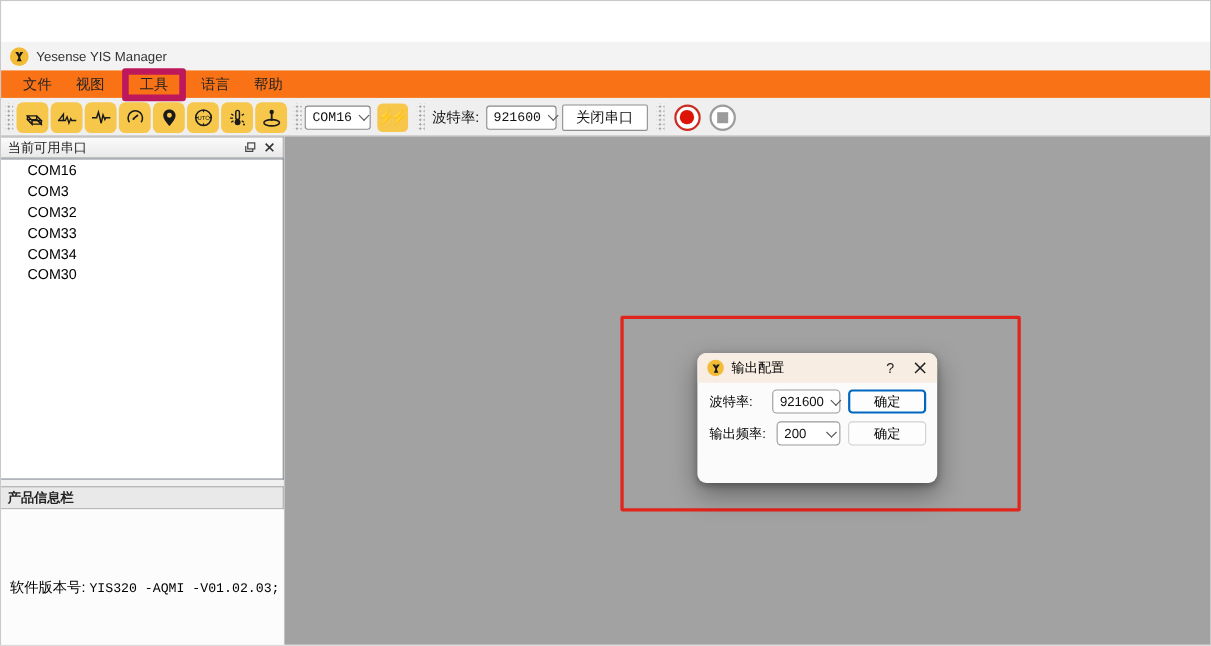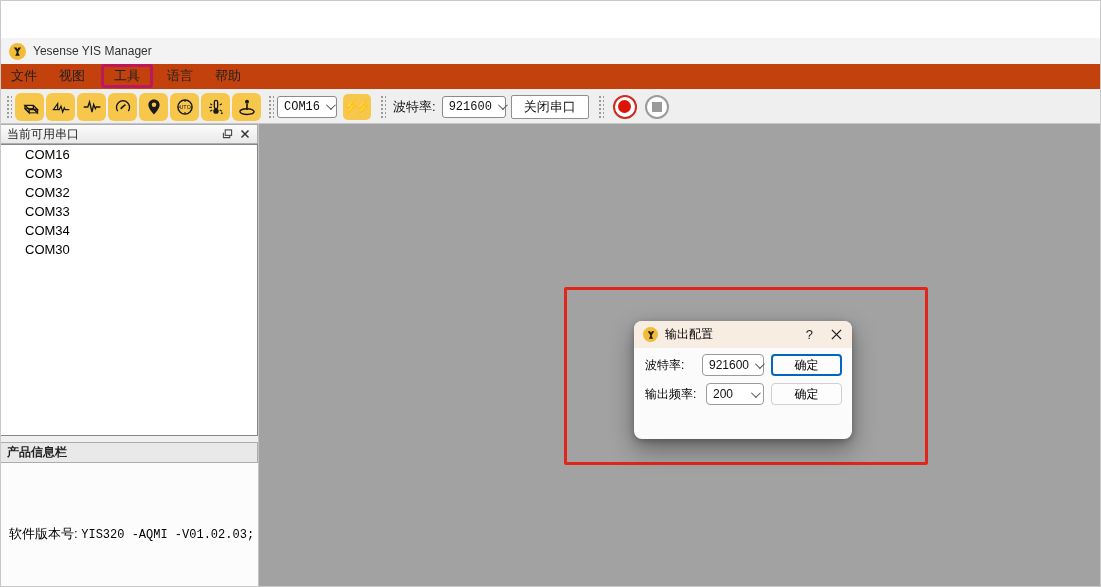--- a/index.html
+++ b/index.html
@@ -7,23 +7,23 @@
   body { font-family:"Liberation Sans","DejaVu Sans",sans-serif; font-size:13px; color:#111; background:#fff; overflow:hidden; }
   .window { width:1101px; height:587px; border:1px solid #c9c9c9; display:flex; flex-direction:column; background:#fff; }
 
   
   .titlebar { height:26px; background:#f3f3f3; display:flex; align-items:center; padding-left:8px; flex:none;margin-top:37px; }
   .applogo { width:17px; height:17px; border-radius:50%; background:#f2bc36; display:inline-flex; align-items:center; justify-content:center; margin-right:7px; }
   .applogo svg { display:block; }
   .apptitle { font-size:12px; color:#333; }
 
   
-  .menubar { height:26px; background:#c2410c; display:flex; align-items:flex-start; flex:none; border-bottom:1px solid #f0f0f0; }
+  .menubar { height:26px; background:#f97316; display:flex; align-items:center; padding-left:10px; flex:none; border-bottom:1px solid #f0f0f0; }
   .menu-item { padding:3px 10px; margin-right:2px; color:#222; cursor:default; }
-  .menu-tools-wrap { position:relative; border:3px solid #be185d; border-radius:3px; margin:0 4px; z-index:5; }
+  .menu-tools-wrap { position:relative; border:6px solid #be185d; border-radius:3px; margin:0 4px; z-index:5; }
   .menu-tools-wrap .menu-item { margin:0; }
 
   
   .toolbar { height:34px; background:#efefef; border-bottom:1px solid #c6c6c6; display:flex; align-items:center; padding-left:2px; flex:none; }
   .grip { width:7px; height:26px; margin:0 3px 0 2px; background-image:radial-gradient(#9a9a9a 1px, transparent 1.1px); background-size:4px 4px; background-position:1px 1px; }
   .tool-btn { width:29px; height:28px; border:none; border-radius:6px; background:#f6c74b; margin-right:2px; display:inline-flex; align-items:center; justify-content:center; padding:0; cursor:pointer; }
   .tool-btn svg { display:block; }
   .combo { height:22px; background:#fff; border:1px solid #8a8a8a; border-radius:3px; display:inline-flex; align-items:center; justify-content:space-between; padding:0 5px 0 6px; font-family:"Liberation Mono","DejaVu Sans Mono",monospace; font-size:12px; color:#111; cursor:pointer; }
   .chev { width:7px; height:7px; border-right:1.6px solid #555; border-bottom:1.6px solid #555; transform:rotate(45deg) translateY(-2px); margin-left:6px; flex:none; }
   .combo-port { width:60px; }

